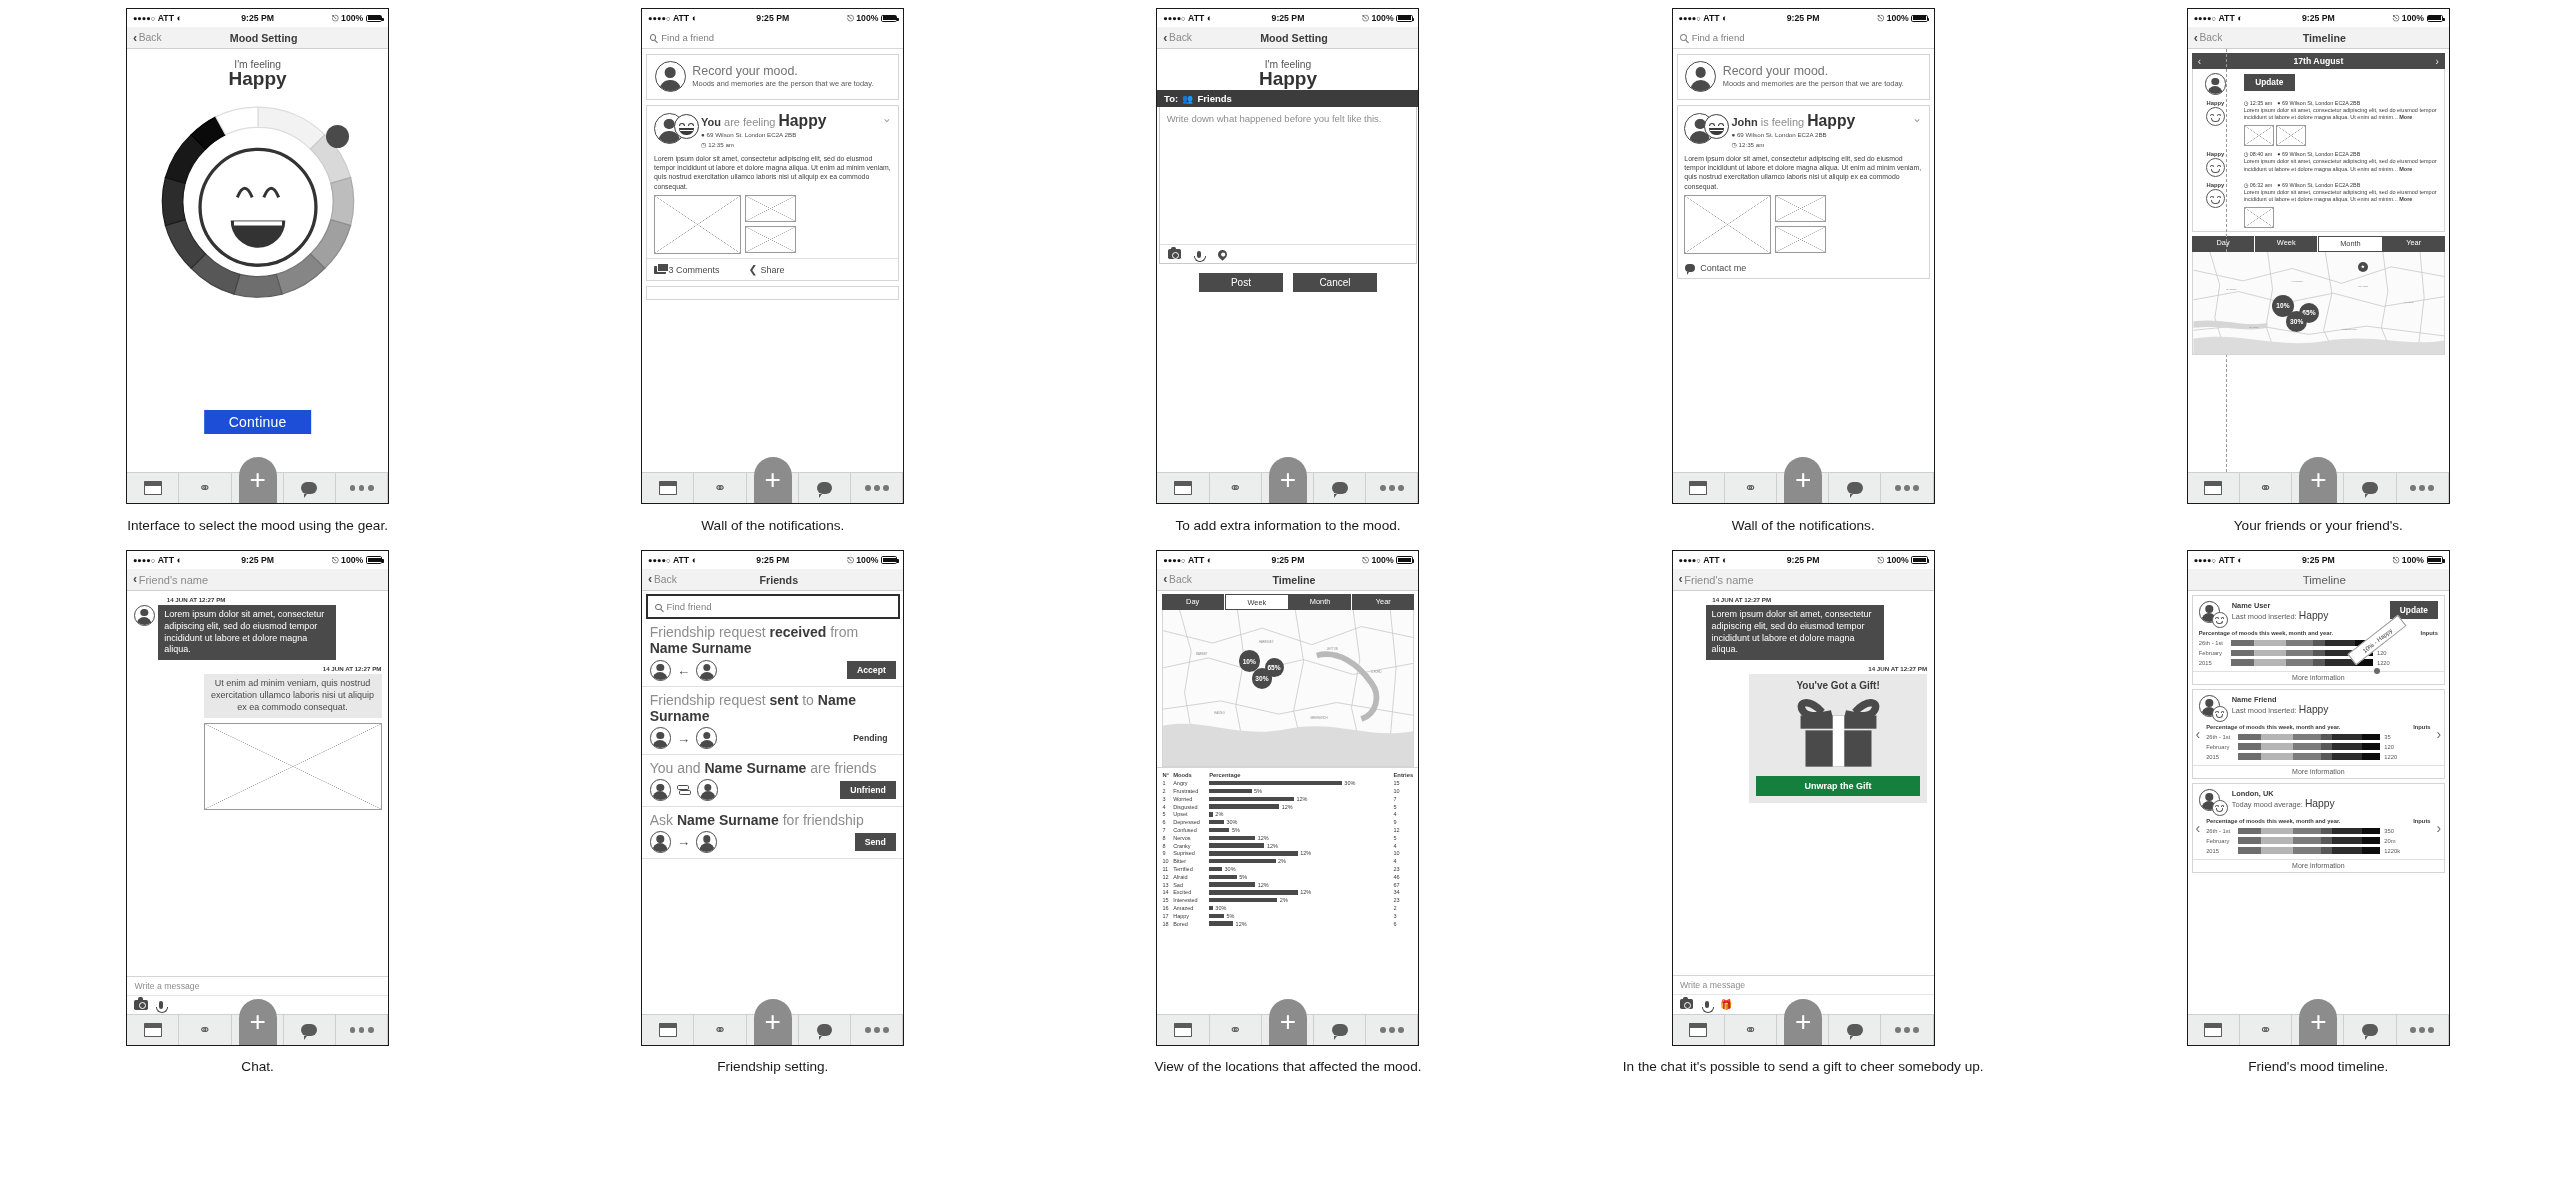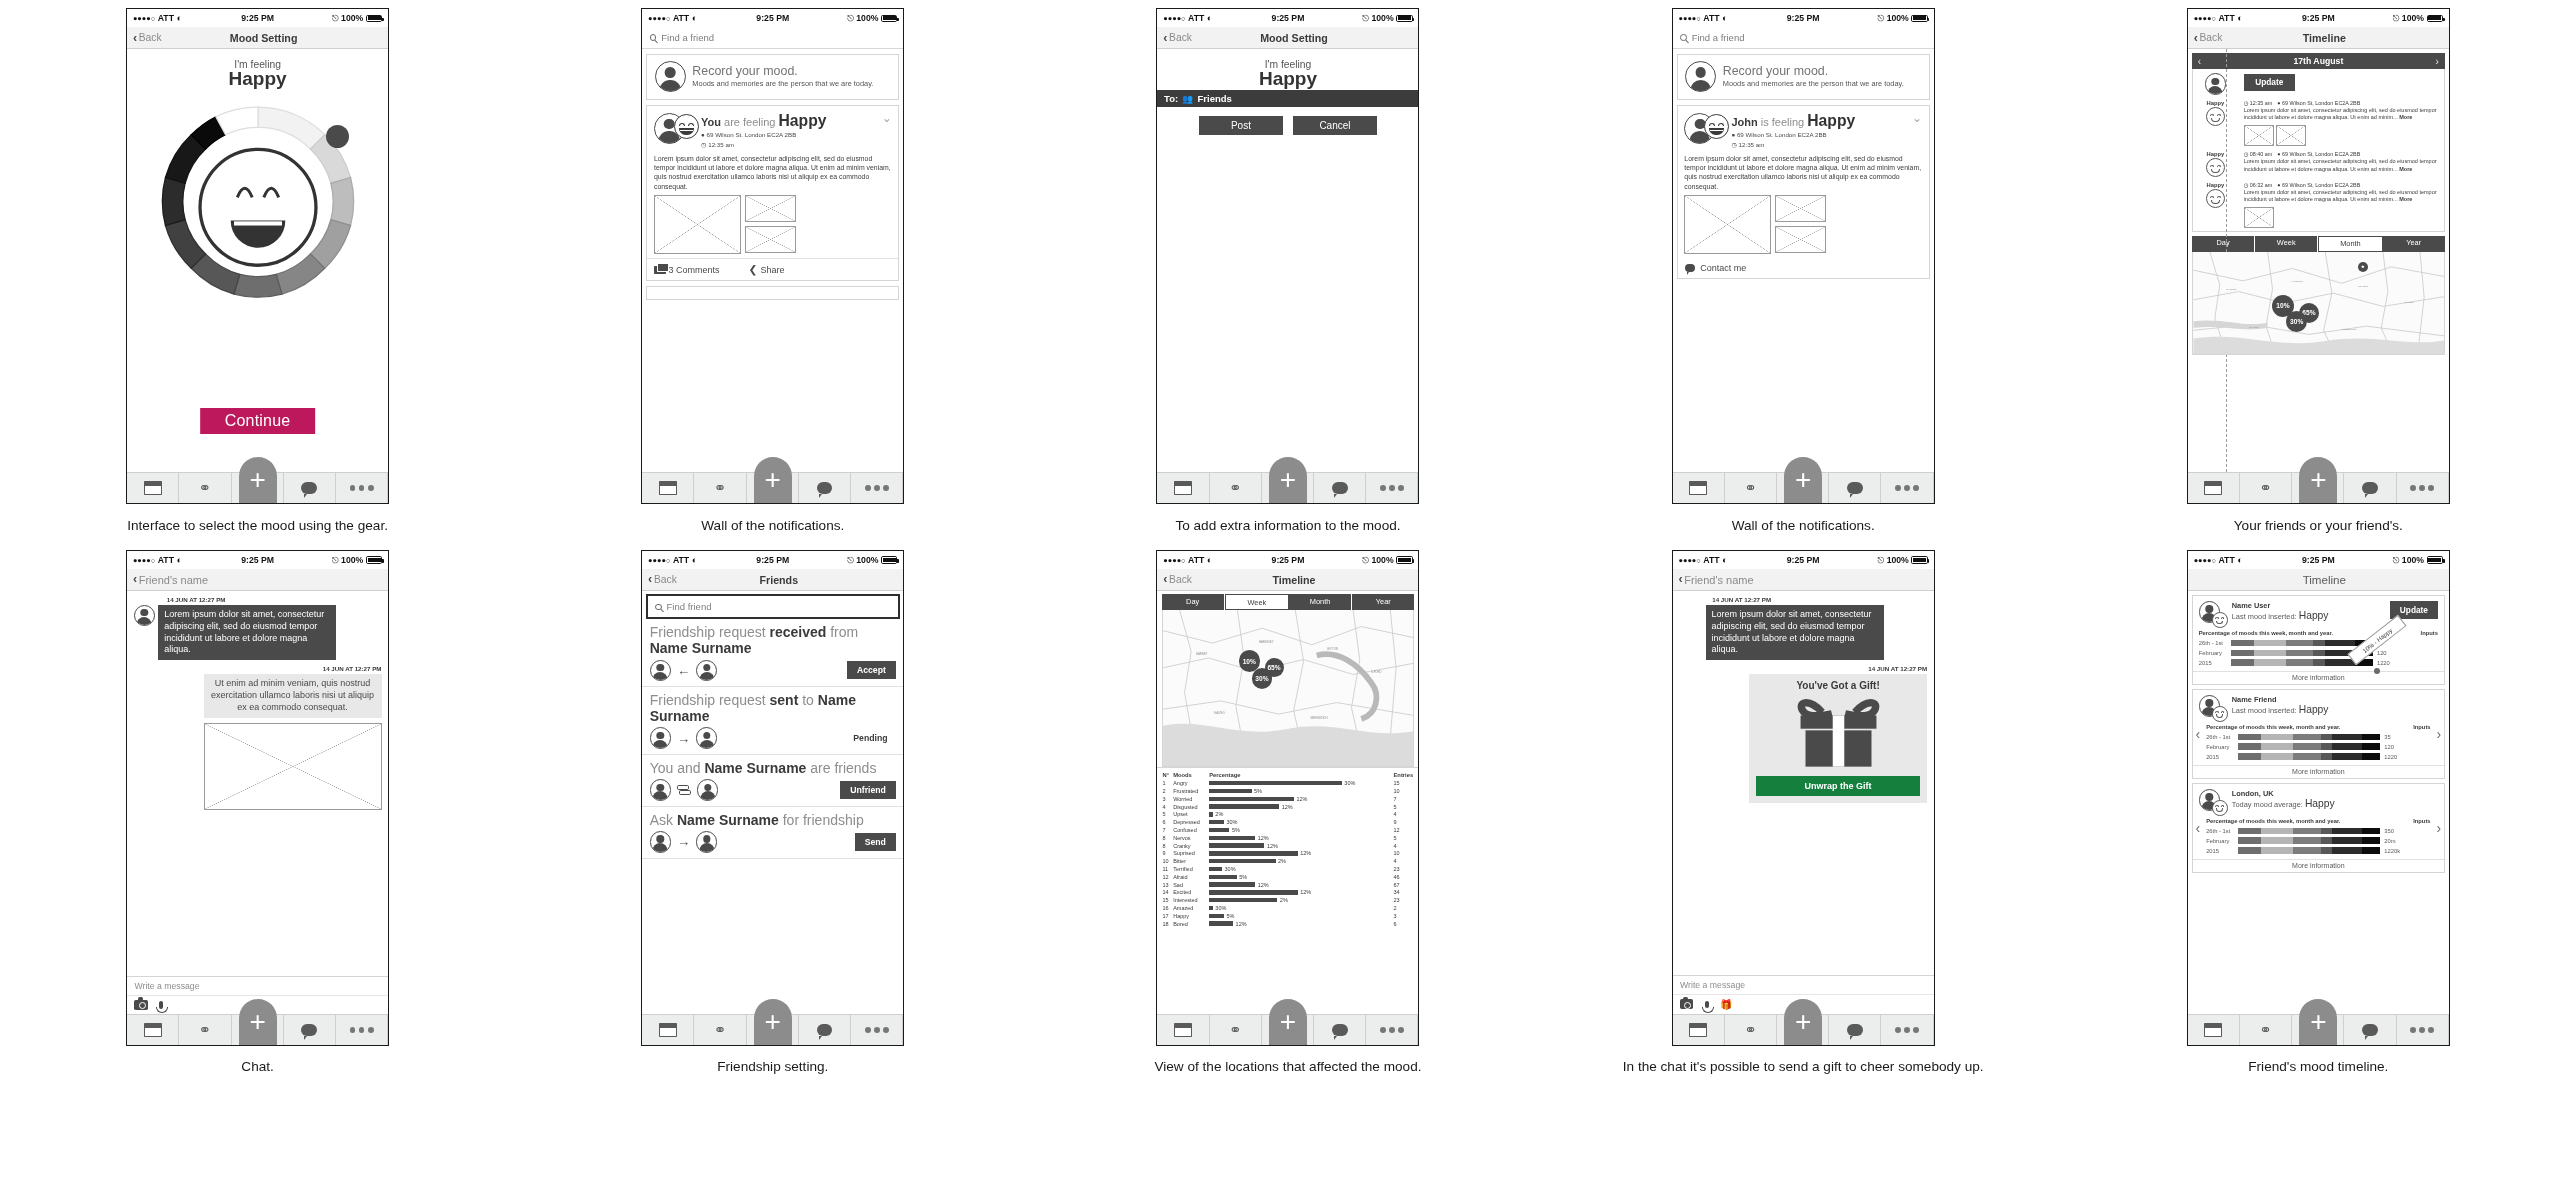--- a/index.html
+++ b/index.html
@@ -95,21 +95,21 @@
 
   
   .feel-wrap { text-align:center; padding-top:10px; }
   .feel-sm { font-size:10.3px; color:#555; }
   .feel-big { font-size:19px; font-weight:bold; color:#333; margin-top:-2.5px; }
   .gear-area { position:relative; height:235px; margin-top:5px; }
   .gear { position:absolute; left:50%; top:3.3px; transform:translateX(-50%); width:207px; height:207px; }
   .knob { position:absolute; width:23px; height:23px; border-radius:50%; background:#4a4a4a; }
   .continue-btn {
     position:absolute; left:50%; transform:translateX(-50%); bottom:38px;
-    background:#be185d; color:#fff; font-size:16px;
+    background:#1d4ed8; color:#fff; font-size:14px;
     padding:4.1px 25px; letter-spacing:0.2px;
   }
 
   
   .searchbar {
     height:21.5px; background:#fff; border-bottom:0.8px solid #d8d8d8;
     display:flex; align-items:center; gap:5px; padding:0 7.4px;
     font-size:9.5px; color:#7d7d7d;
   }
   .searchbar.boxed { border:2.5px solid #2e2e2e; height:25px; margin:0; }
@@ -493,20 +493,28 @@
         <div class="screen">
           <div class="feel-wrap">
             <div class="feel-sm">I'm feeling</div>
             <div class="feel-big">Happy</div>
           </div>
           <div class="to-bar">
             <span>To:</span>
             <span class="icn-people">👥</span>
             <span>Friends</span>
           </div>
+          <div class="compose">
+            <div class="ph">Write down what happened before you felt like this.</div>
+            <div class="compose-tools">
+              <span class="icn-cam"></span>
+              <span class="icn-mic"></span>
+              <span class="icn-pin"></span>
+            </div>
+          </div>
           <div class="btn-row">
             <div class="dark-btn">Post</div>
             <div class="dark-btn">Cancel</div>
           </div>
         </div>
         <div class="tabbar">
           <div class="tabitem">
               <span class="tab-window"></span>
             </div>
           <div class="tabitem">

